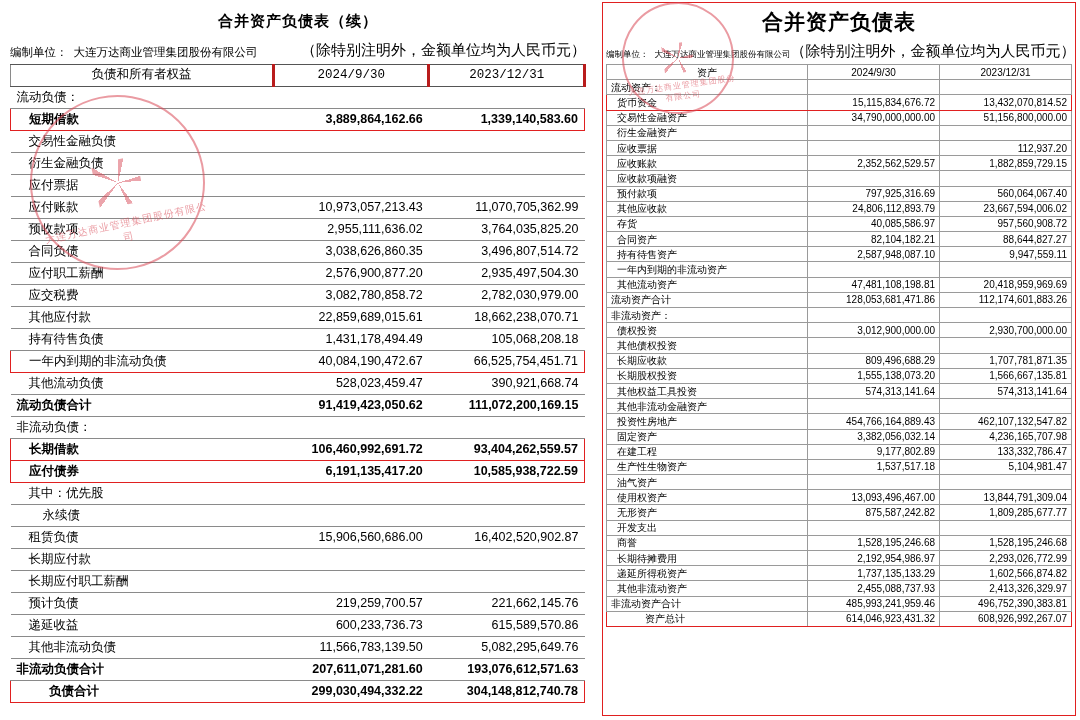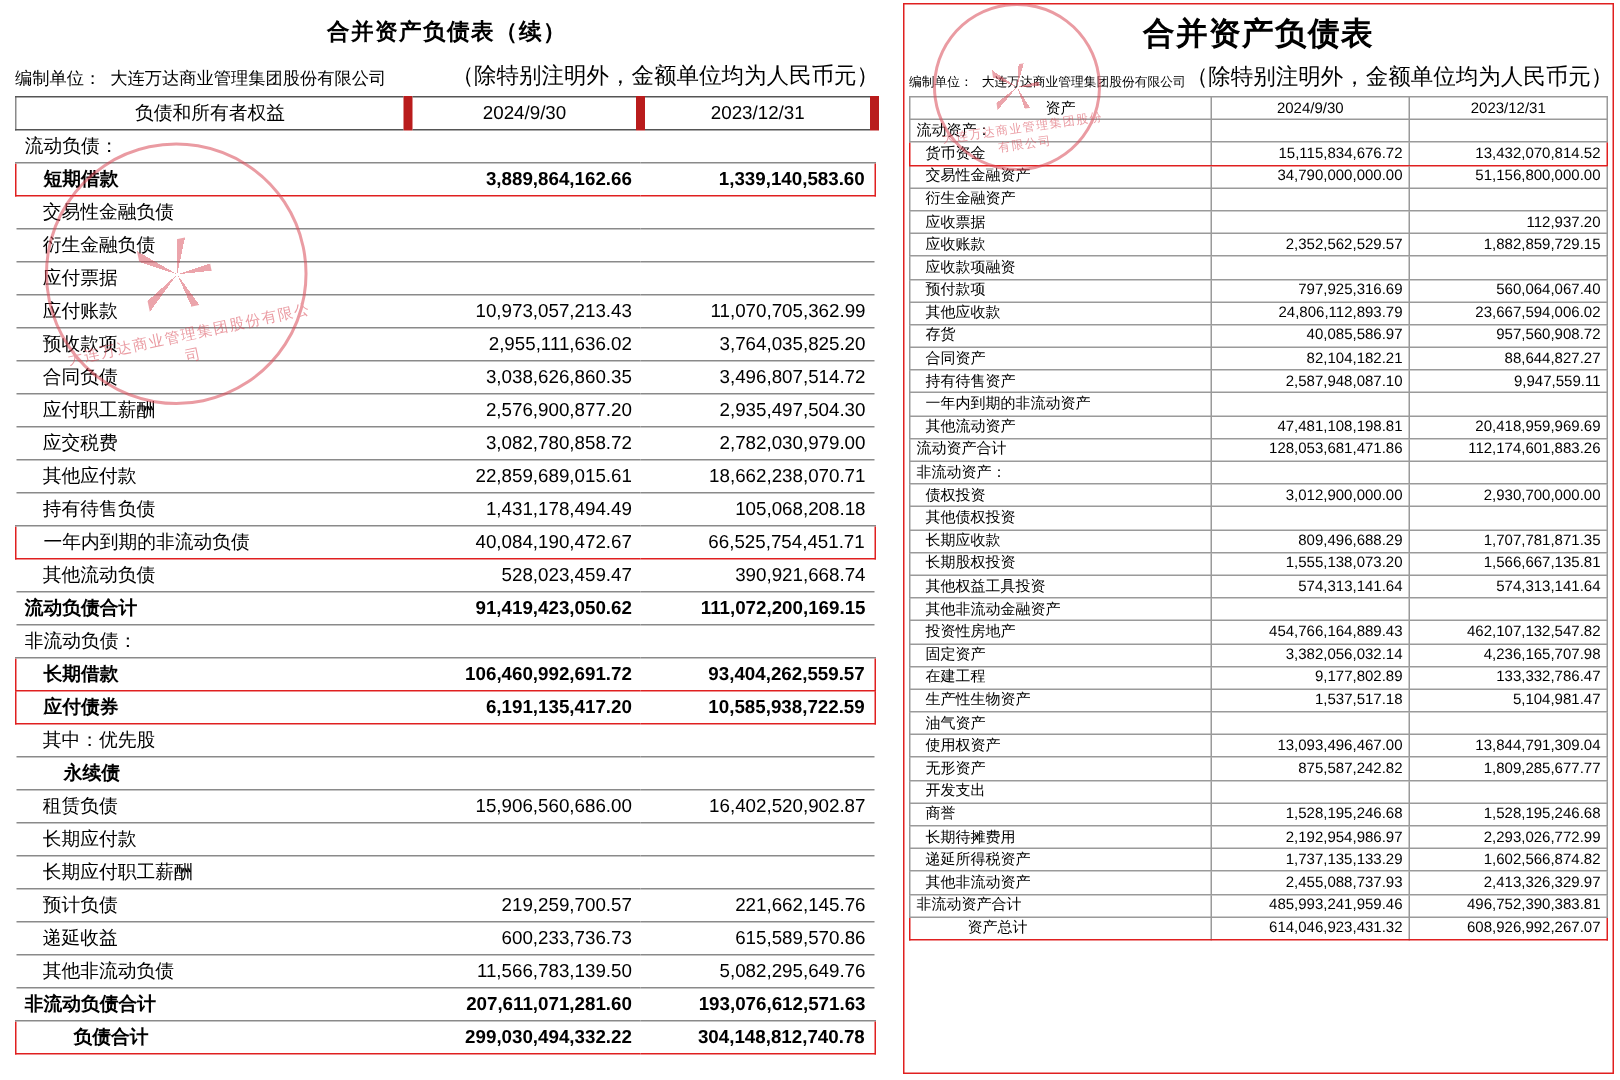--- a/index.html
+++ b/index.html
@@ -62,27 +62,28 @@
     border-top: 1px solid #8a8a8a;
     border-bottom: 1px solid #8a8a8a;
     padding: 3px 6px;
     height: 21px;
     line-height: 15px;
     vertical-align: middle;
   }
   .ltable th {
     font-weight: normal;
     border-left: 1px solid #8a8a8a;
-    border-right: 6px solid #b91c1c;
+    border-right: 3px solid #b91c1c;
+    font-family: Liberation Mono, monospace;
   }
   .ltable td.label { text-align: left; width: 46%; border-left: none; border-right: none;}
   .ltable td.num { text-align: right; width: 27%; }
   .ltable tr.bold td { font-weight: bold; }
   .ltable td.indent1 { padding-left: 18px; }
-  .ltable td.indent2 { padding-left: 32px; font-weight: bold; }
+  .ltable td.indent2 { padding-left: 32px; }
   .ltable thead th { border-top: 1.2px solid #555; border-bottom: 1.2px solid #555; }
 
   
   tr.redbox td {
     border-top: 1.6px solid #e02020;
     border-bottom: 1.6px solid #e02020;
     padding-left: 38px;
   }
   tr.redbox td:first-child { border-left: 1.6px solid #e02020; }
   tr.redbox td:last-child { border-right: 1.6px solid #e02020; }

